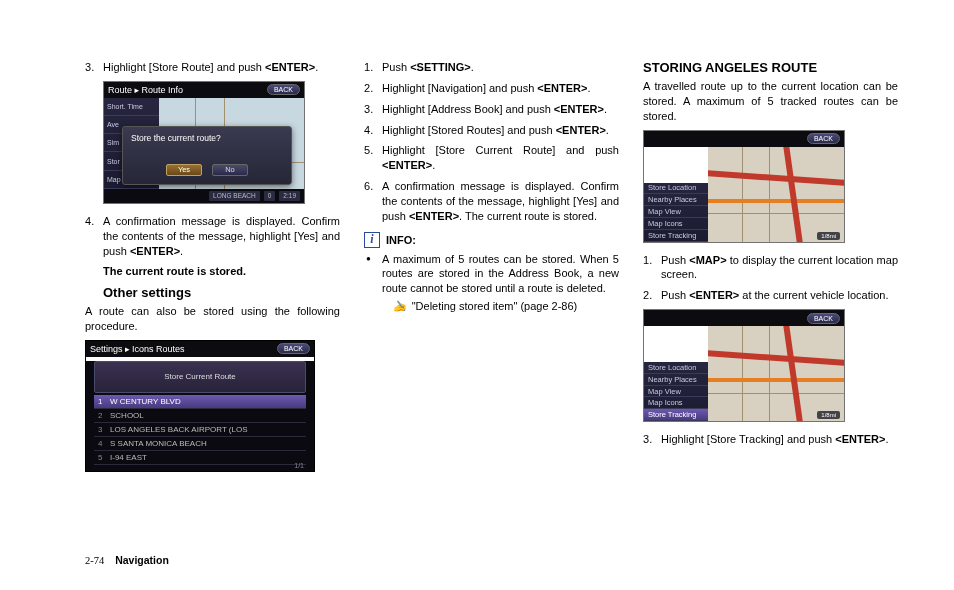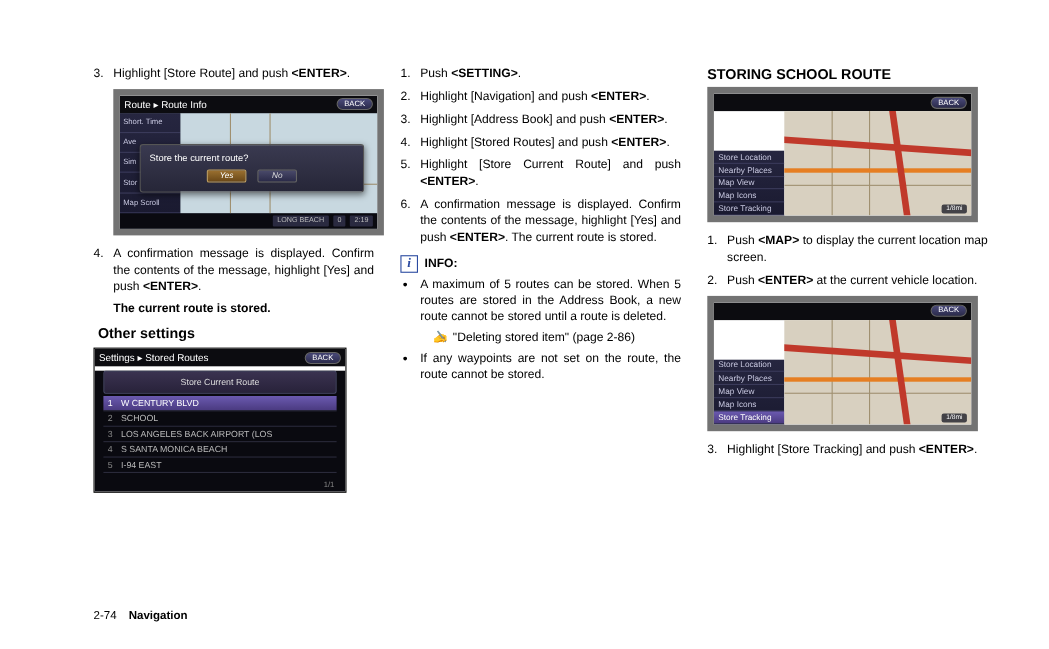--- a/index.html
+++ b/index.html
@@ -15,38 +15,38 @@
   }
   .columns {
     display: flex;
     gap: 24px;
   }
   .col {
     width: 255px;
     flex: 0 0 255px;
   }
   .body-text { text-align: justify; line-height: 1.35; margin-bottom: 6px; }
-  .sub-heading { font-weight: bold; font-size: 13px; margin: 6px 0 4px 4px; }
+  .sub-heading { font-weight: bold; font-size: 13px; margin: 6px 0 4px 18px; }
   .section-heading { font-weight: bold; font-size: 13px; margin: 0 0 4px 0; }
   ol.numbered { list-style: none; counter-reset: item; }
   ol.numbered.start3 { counter-reset: item 2; }
   ol.numbered.start4 { counter-reset: item 3; }
   ol.numbered > li { counter-increment: item; position: relative; padding-left: 18px; text-align: justify; line-height: 1.35; margin-bottom: 6px; }
   ol.numbered > li::before { content: counter(item) "."; position: absolute; left: 0; }
   ul.bulleted { list-style: none; }
   ul.bulleted > li { position: relative; padding-left: 18px; text-align: justify; line-height: 1.35; margin-bottom: 6px; }
   ul.bulleted > li::before { content: "●"; position: absolute; left: 2px; font-size: 8px; top: 2px; }
   .indent-sub { padding-left: 18px; font-weight: bold; }
   .ref-line { padding-left: 30px; text-align: left; margin-top: -2px; margin-bottom: 6px; }
   .ref-icon { display: inline-block; transform: scaleX(-1); margin-right: 4px; }
 
   
   .shot {
-    width: 246px;
-    border: 6px solid #737373;
+    width: 202px;
+    border: 1px solid #737373;
     margin: 4px 0 10px 18px;
     font-size: 8.5px;
     color: #ddd;
     overflow: hidden;
   }
   .shot-header {
     background: #0c0c10;
     display: flex;
     align-items: center;
     justify-content: space-between;
@@ -109,37 +109,37 @@
     position:absolute;
     top:28px; left:18px; right:12px;
     background: linear-gradient(#3a3a50,#262638);
     border:1px solid #555;
     border-radius:3px;
     padding:6px 8px 8px 8px;
     color:#fff;
     font-size:8.5px;
     box-shadow: 0 2px 6px rgba(0,0,0,.5);
   }
-  .dialog-btns { display:flex; gap:10px; justify-content:center; margin-top:6px;font-style:italic; }
+  .dialog-btns { display:flex; gap:10px; justify-content:center; margin-top:21px; }
   .dlg-btn { width:36px; height:12px; border-radius:2px; font-size:7.5px; display:flex; align-items:center; justify-content:center; }
   .dlg-yes { background:linear-gradient(#9a7030,#6a4818); border:1px solid #c0a060; color:#fff; }
   .dlg-no { background:linear-gradient(#4a4a6a,#2a2a48); border:1px solid #666; color:#ddd; }
   .shot1-street { position:absolute; top:2px; left:60px; right:50px; background:rgba(40,40,60,.85); color:#fff; font-size:6.5px; text-align:center; padding:1px 0; border-radius:1px; }
   .shot-footer { position:absolute; left:0; right:0; bottom:0; height:14px; background:#0a0a10; display:flex; align-items:center; justify-content:flex-end; padding:0 4px; gap:4px; }
   .foot-seg { background:#2a2a40; color:#bbb; font-size:6.5px; padding:0 4px; height:10px; line-height:10px; border-radius:1px; }
 
   
   .shot2 { width:230px; border:1px solid #000; margin:6px 0 8px 0; }
   .shot2-body { height:110px; background:#0a0a10; position:relative; }
   .list-wide-title {
     margin: 4px 8px 0 8px;
     background: linear-gradient(#3a3250,#28223a);
     border:1px solid #4a4a6a;
     border-radius:2px;
-    height:21px;
+    height:32px;
     display:flex; align-items:center; justify-content:center;
     color:#ddd; font-size:8px;
   }
   .list-rows { margin: 2px 8px 0 8px; }
   .list-row {
     height:14px;
     border-bottom:1px solid #2a2a3a;
     display:flex; align-items:center;
     color:#bbb; font-size:8px;
     padding: 0 4px;
@@ -158,21 +158,21 @@
     color:#2a4aa0; font-size:12px;
   }
   .info-label { font-weight:bold; font-size:11px; }
 
   .footer {
     position: absolute;
     left: 85px;
     bottom: 24px;
     font-size: 10.5px;
   }
-  .footer .pg { margin-right: 8px; }
+  .footer .pg { margin-right: 8px; font-family: Liberation Serif, serif; }
   .footer .sec { font-weight: bold; }
 </style>
 </head>
 <body>
 
 <div class="columns">
 
   <div class="col">
     <ol class="numbered start3">
       <li>Highlight [Store Route] and push <b>&lt;ENTER&gt;</b>.</li>
@@ -211,24 +211,25 @@
         </div>
       </div>
     </div>
 
     <ol class="numbered start4">
       <li>A confirmation message is displayed. Confirm the contents of the message, highlight [Yes] and push <b>&lt;ENTER&gt;</b>.</li>
     </ol>
     <div class="body-text indent-sub">The current route is stored.</div>
 
     <div class="sub-heading">Other settings</div>
+    <div class="body-text">A route can also be stored using the following procedure.</div>
 
     <div class="shot shot2" style="margin-left:0;">
       <div class="shot-header">
-        <span class="shot-title">Settings ▸ Stored Routes</span>
+        <span class="shot-title">Settings ▸ Icons Routes</span>
         <span class="back-btn"><span>BACK</span></span>
       </div>
       <div class="shot2-body">
         <div class="list-wide-title">Store Current Route</div>
         <div class="list-rows">
           <div class="list-row hl">
               <span class="num">1</span>
               <span>W CENTURY BLVD</span>
             </div>
           <div class="list-row">
@@ -267,27 +268,25 @@
       <span class="info-icon">i</span>
       <span class="info-label">INFO:</span>
     </div>
 
     <ul class="bulleted">
       <li>A maximum of 5 routes can be stored. When 5 routes are stored in the Address Book, a new route cannot be stored until a route is deleted.</li>
     </ul>
     <div class="ref-line">
       <span class="ref-icon">✍</span><span>"Deleting stored item" (page 2-86)</span>
     </div>
-    <ul class="bulleted">
-      <li>If any waypoints are not set on the route, the route cannot be stored.</li>
-    </ul>
   </div>
 
   <div class="col">
-    <div class="section-heading">STORING SCHOOL ROUTE</div>
+    <div class="section-heading">STORING ANGELES ROUTE</div>
+    <div class="body-text">A travelled route up to the current location can be stored. A maximum of 5 tracked routes can be stored.</div>
 
     <div class="shot" style="margin-left:0;">
       <div class="shot-header" style="justify-content:flex-end;">
         <span class="back-btn"><span>BACK</span></span>
       </div>
       <div class="shot-body">
         <div class="shot-sidebar">
           <div class="side-item">Store Location</div>
           <div class="side-item">Nearby Places</div>
           <div class="side-item">Map View</div>

